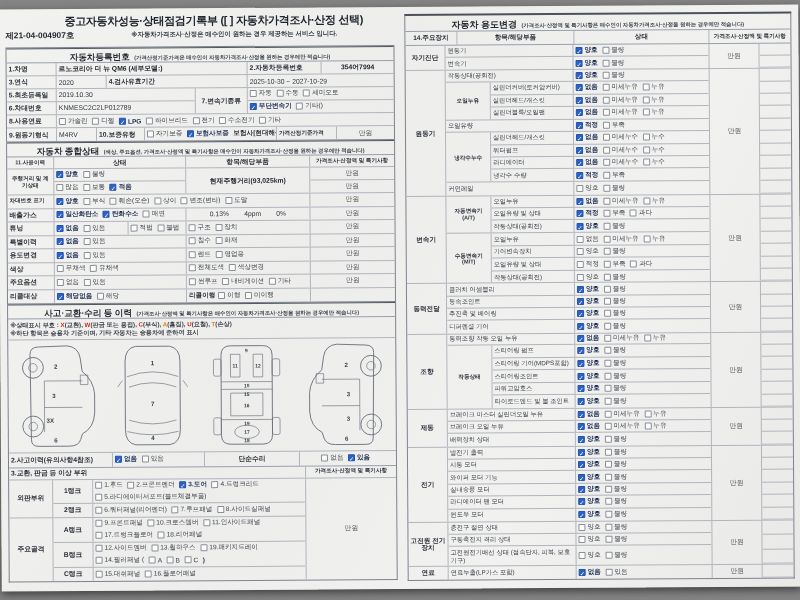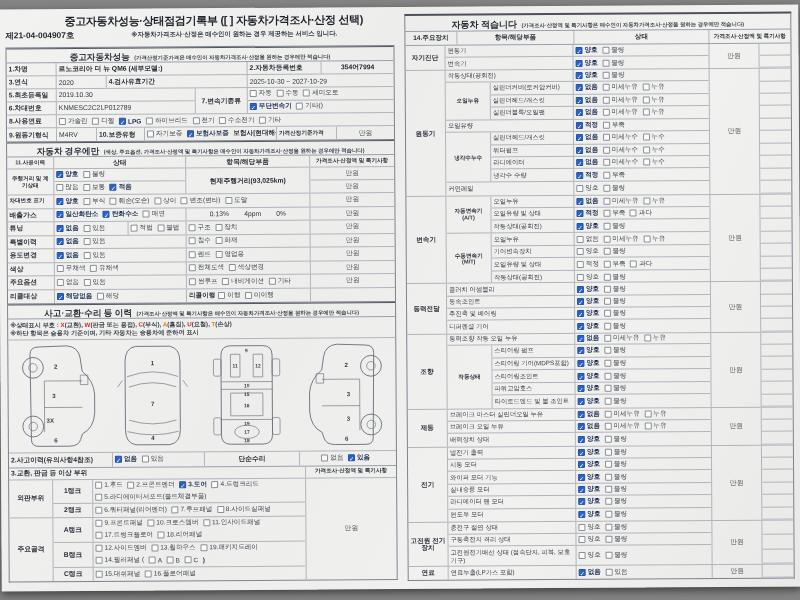--- a/index.html
+++ b/index.html
@@ -60,21 +60,21 @@
   <div id="left">
     <div id="lhead">
       <div id="ltitle">중고자동차성능·상태점검기록부 ([  ] 자동차가격조사·산정 선택)</div>
       <div id="lsub">
         <span id="ldoc">제21-04-004907호</span>
         <span id="lnote">※자동차가격조사·산정은 매수인이 원하는 경우 제공하는 서비스 입니다.</span>
       </div>
     </div>
     <div class="tbl">
       <div class="bar">
-        <span class="bt1">중고자동차성능</span>
+        <span class="bt1">자동차등록번호</span>
         <span class="bt2">(가격산정기준가격은 매수인이 자동차가격조사·산정을 원하는 경우에만 적습니다)</span>
       </div>
       <div id="basic-rows">
           <div class="r " style="height: 13px;">
             <div class="c lab" style="width: 50px; flex: 0 0 auto;">1.차명</div>
             <div class="c b" style="flex: 1 1 0%;">르노코리아 더 뉴 QM6 (세부모델:)</div>
             <div class="c lab" style="width: 74px; flex: 0 0 auto;">2.자동차등록번호</div>
             <div class="c b ctr" style="width: 72px; flex: 0 0 auto;">354어7994</div>
           </div>
           <div class="r " style="height: 13px;">
@@ -174,21 +174,21 @@
               </span>
               <span class="suf">보험사[현대해상]</span>
             </div>
             <div class="c lab sm" style="width: 60px; flex: 0 0 auto;">가격산정기준가격</div>
             <div class="c ctr pr" style="flex: 1 1 0%;">만원</div>
           </div>
         </div>
     </div>
     <div class="tbl" style="border-top:none">
       <div class="bar">
-        <span class="bt1">자동차 경우에만</span>
+        <span class="bt1">자동차 종합상태</span>
         <span class="bt2">(색상, 주요옵션, 가격조사·산정액 및 특기사항은 매수인이 자동차가격조사·산정을 원하는 경우에만 적습니다)</span>
       </div>
       <div id="summary-rows">
           <div class="r " style="height: 12px;">
             <div class="c lab ctr sm" style="width: 47px; flex: 0 0 auto;">11.사용이력</div>
             <div class="c lab ctr" style="flex: 1 1 0%;">상태</div>
             <div class="c lab ctr" style="width: 124px; flex: 0 0 auto;">항목/해당부품</div>
             <div class="c lab ctr sm" style="width: 84px; flex: 0 0 auto;">가격조사·산정액 및 특기사항</div>
           </div>
           <div class="r " style="height: 26px;">
@@ -684,21 +684,21 @@
             </div>
             <div class="c ctr pr" style="width: 90px; flex: 0 0 auto;">만원</div>
           </div>
         </div>
     </div>
   </div>
 
   <div id="right">
     <div class="tbl" style="border-top:2px solid #4c515c">
       <div class="dbar">
-        <span class="bt1">자동차 적습니다</span>
+        <span class="bt1">자동차 용도변경</span>
         <span class="bt2">(가격조사·산정액 및 특기사항은 매수인이 자동차가격조사·산정을 원하는 경우에만 적습니다)</span>
       </div>
       <div id="dhead">
         <div class="hc" style="width:52px">14.주요장치</div>
         <div class="hc" style="flex:1">항목/해당부품</div>
         <div class="hc" style="width:135px">상태</div>
         <div class="hc sm" style="width:81px;font-size:5.6px">가격조사·산정액 및 특기사항</div>
       </div>
       <div id="detail-body">
           <div class="r " style="height: 25.1px;">

